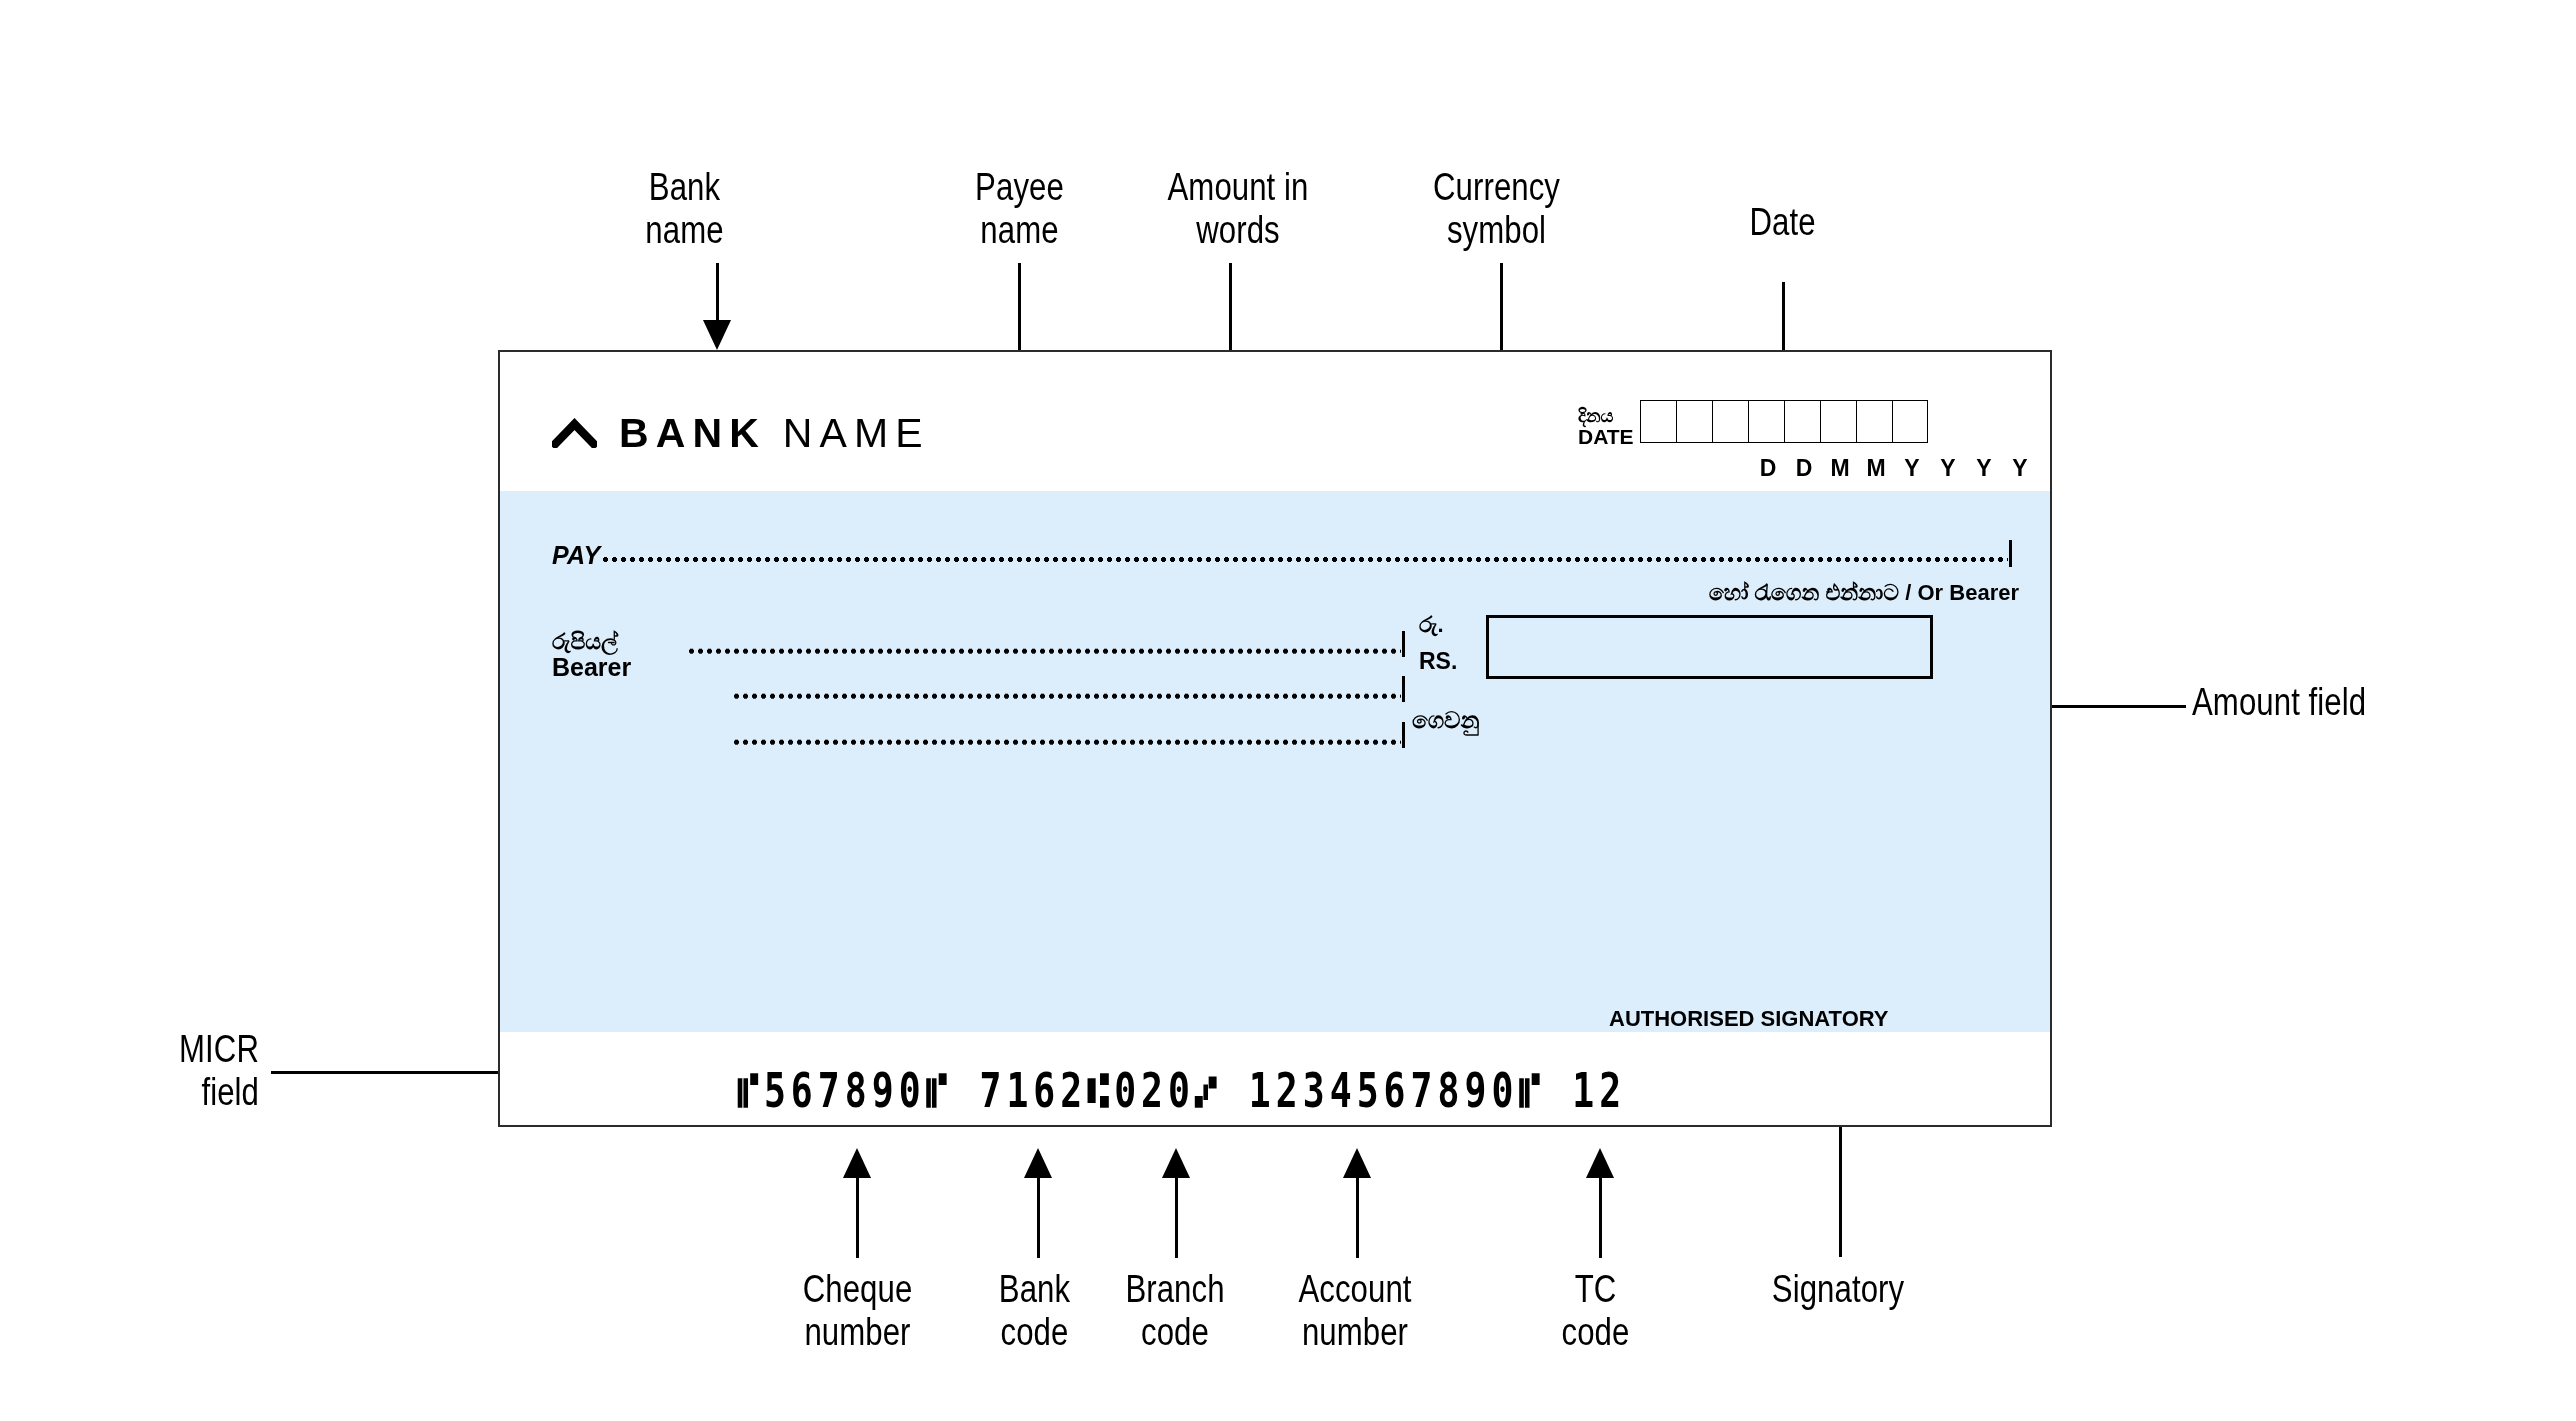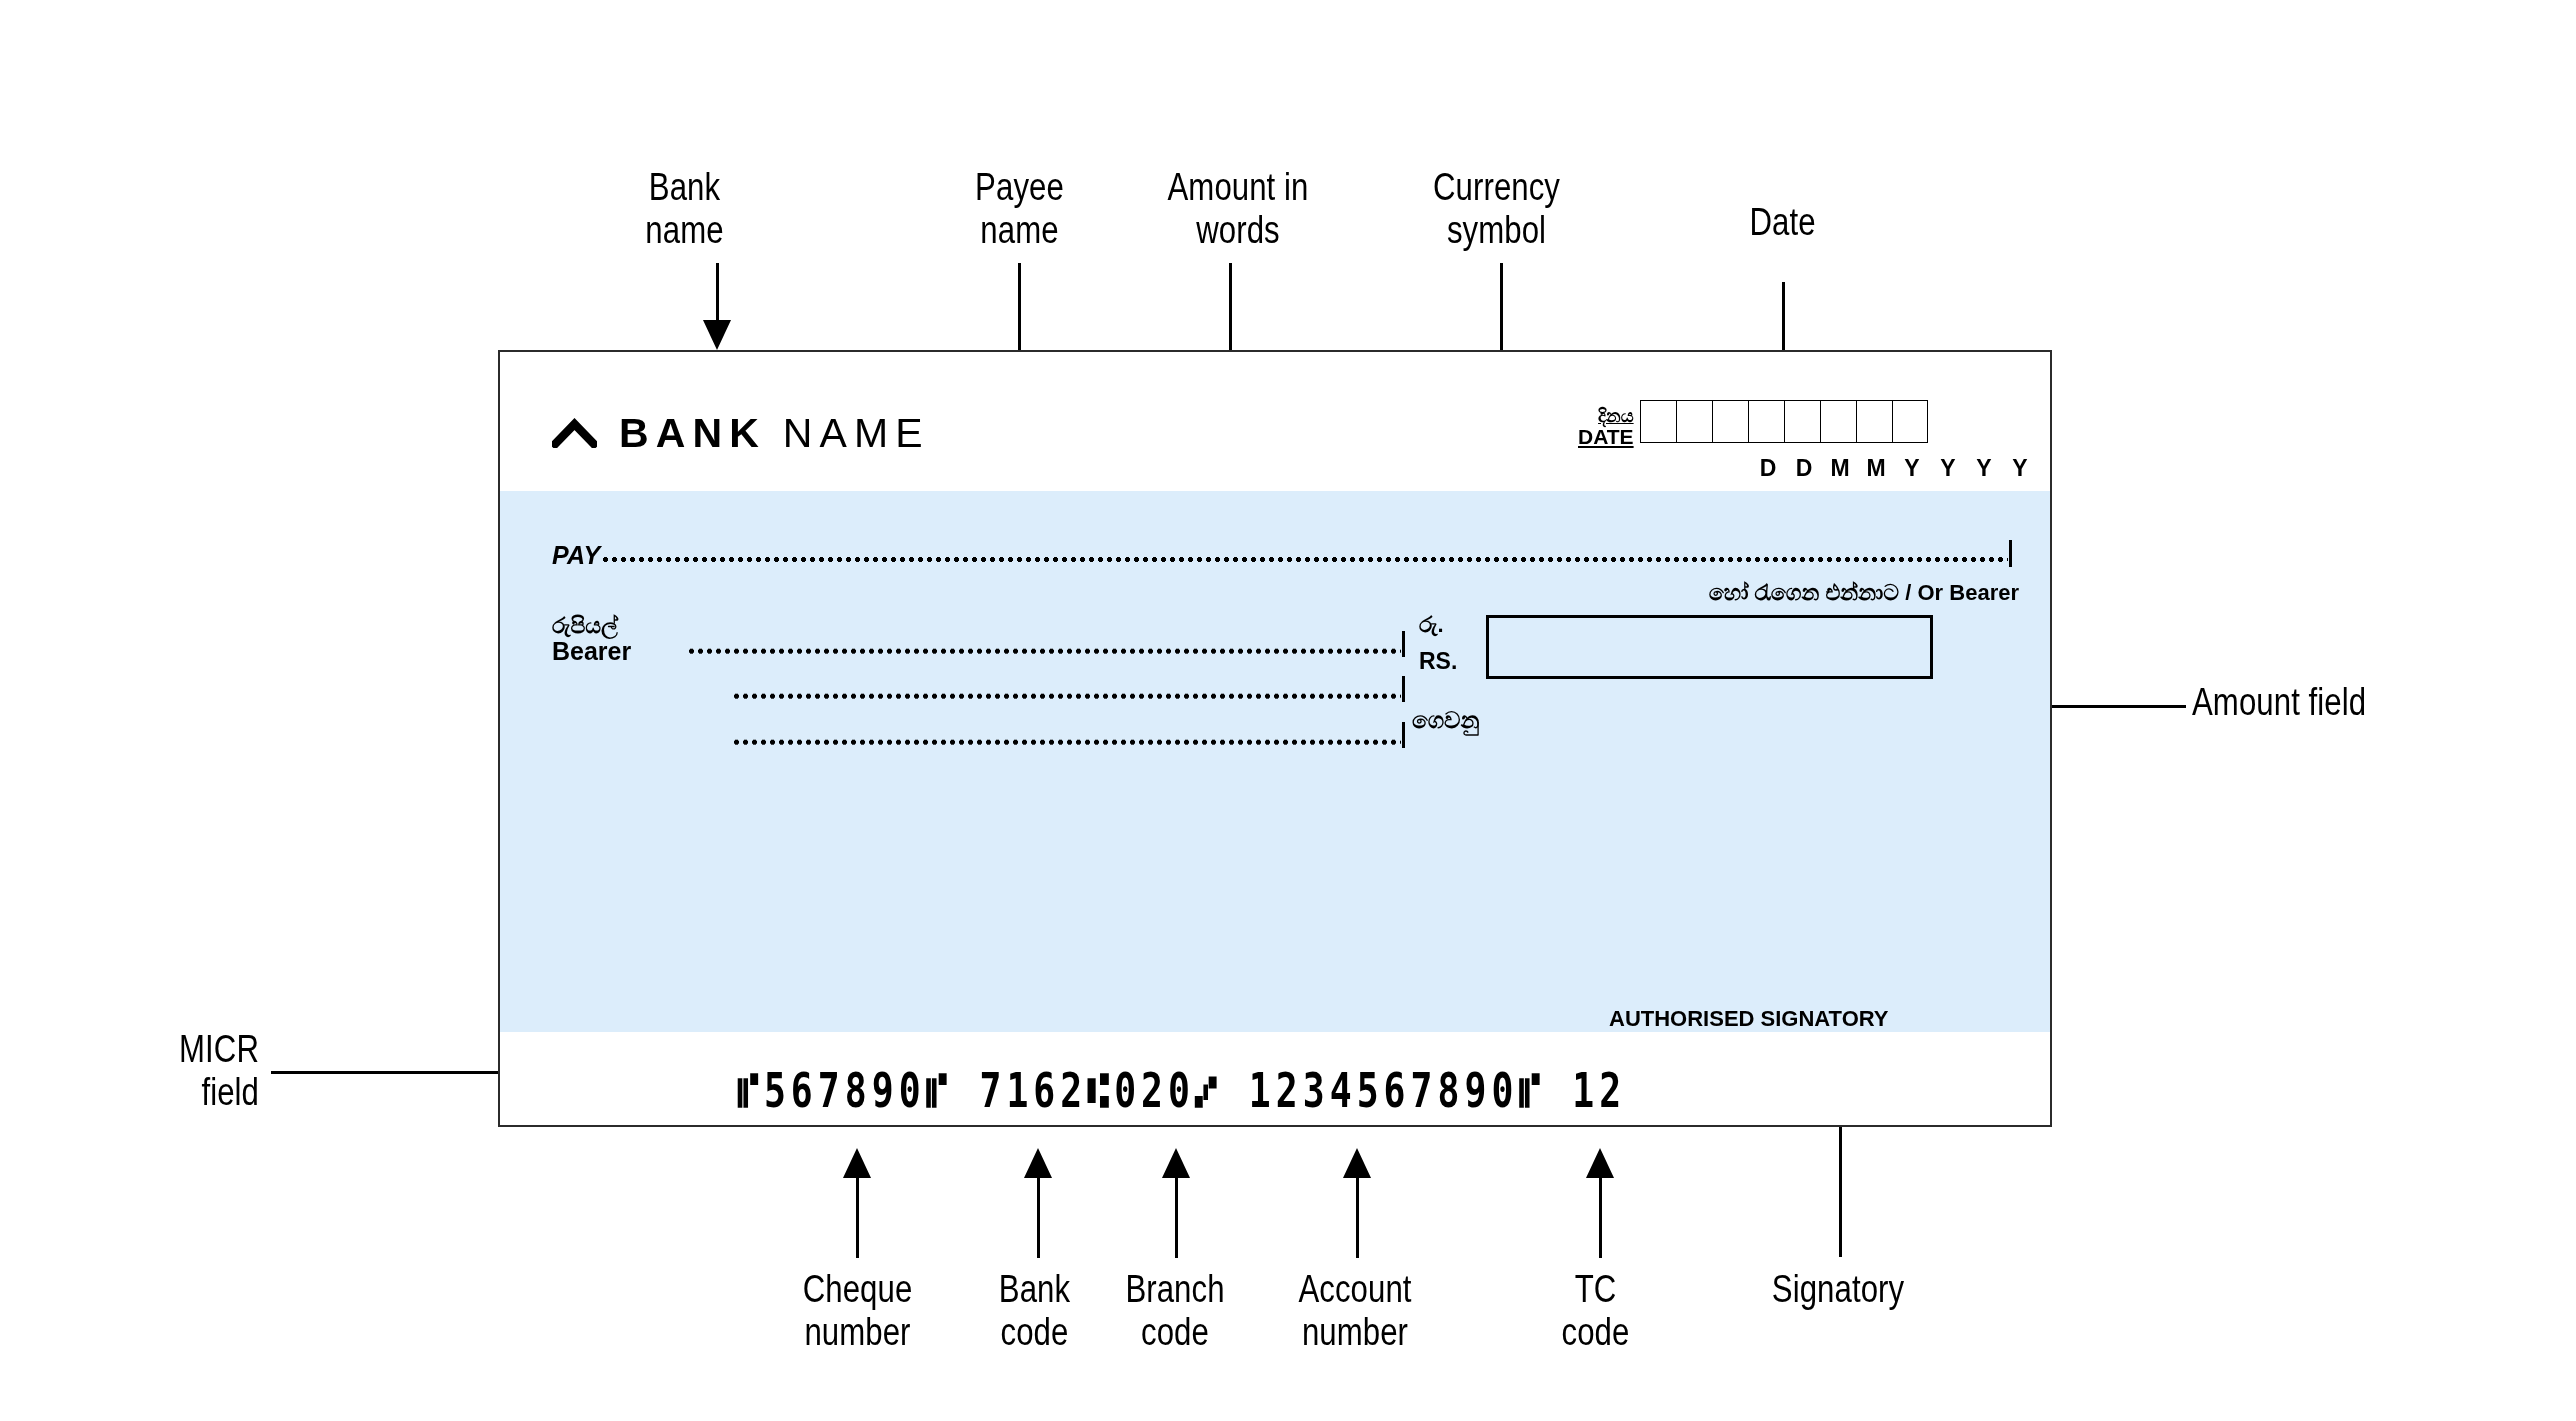--- a/index.html
+++ b/index.html
@@ -85,21 +85,21 @@
     color:#000;font-family:"Liberation Sans", sans-serif;
   }
   .bank-light{
     font-size:41px;font-weight:400;letter-spacing:7.1px;
     color:#000;font-family:"Liberation Sans", sans-serif;margin-left:17px;
   }
 
   
   #date-block{position:absolute;left:1078px;top:48px;display:flex;align-items:flex-start;}
   #date-label{
-    text-align:right;margin-right:6px;line-height:1.0;padding-top:6.5px;text-decoration:underline;
+    margin-right:6px;line-height:1.0;padding-top:6.5px;
   }
   #date-label .si{font-size:18px;font-weight:700;display:block;}
   #date-label .en{font-size:21px;font-weight:700;display:block;margin-top:1.9px;}
   #date-boxes{display:flex;}
   .date-cell{
     width:36px;height:43px;border:1.9px solid #000;
     border-right-width:0;box-sizing:border-box;background:#fff;
   }
   .date-cell:last-child{border-right-width:1.9px;}
   #date-letters{display:flex;margin-left:58px;margin-top:3.9px;}
@@ -119,21 +119,21 @@
     background-size:9px 9px;background-repeat:repeat-x;background-position:0 center;
   }
   .endcap{width:3.2px;height:27px;background:#000;margin-left:1.3px;}
   #bearer-text{
     position:absolute;right:31px;top:228px;
     font-size:22px;font-weight:700;white-space:nowrap;
   }
 
   
   #rupees-label{position:absolute;left:52px;top:263px;line-height:1.02;}
-  #rupees-label .si{font-size:22px;font-weight:700;display:block;}
+  #rupees-label .si{font-size:22px;font-weight:700;display:block;margin-top:16px;}
   #rupees-label .en{font-size:25px;font-weight:700;display:block;margin-top:1.3px;}
 
   .amt-line{position:absolute;display:flex;align-items:flex-end;}
   #amt-line-1{left:187px;top:279px;width:718px;}
   #amt-line-2{left:232px;top:324px;width:673px;}
   #amt-line-3{left:232px;top:370px;width:673px;}
   .amt-line .dots{height:8.4px;margin-bottom:1.9px;}
   .amt-line .endcap{height:26px;}
 
   #gewanu{position:absolute;left:912px;top:355px;font-size:23px;font-weight:700;text-align:center;}

